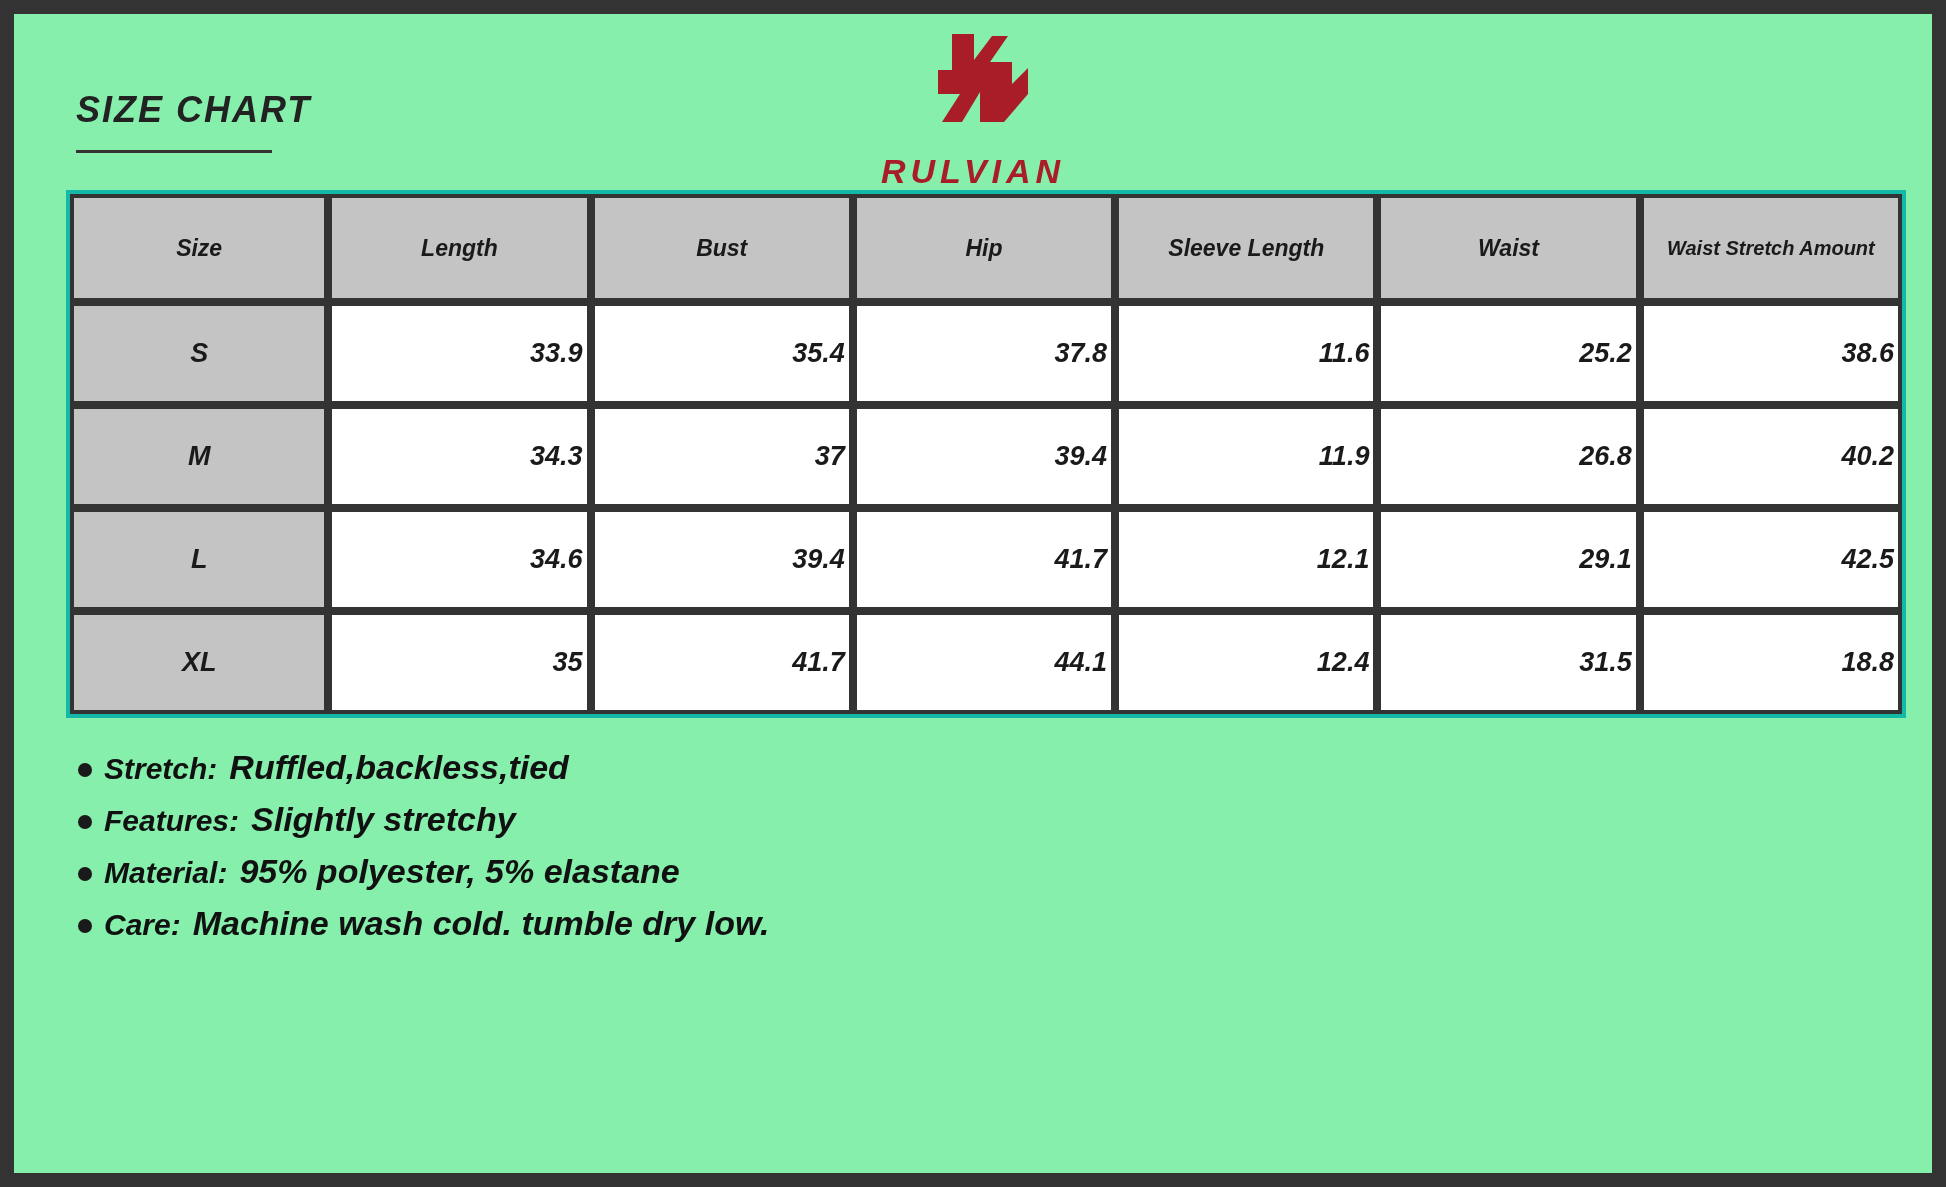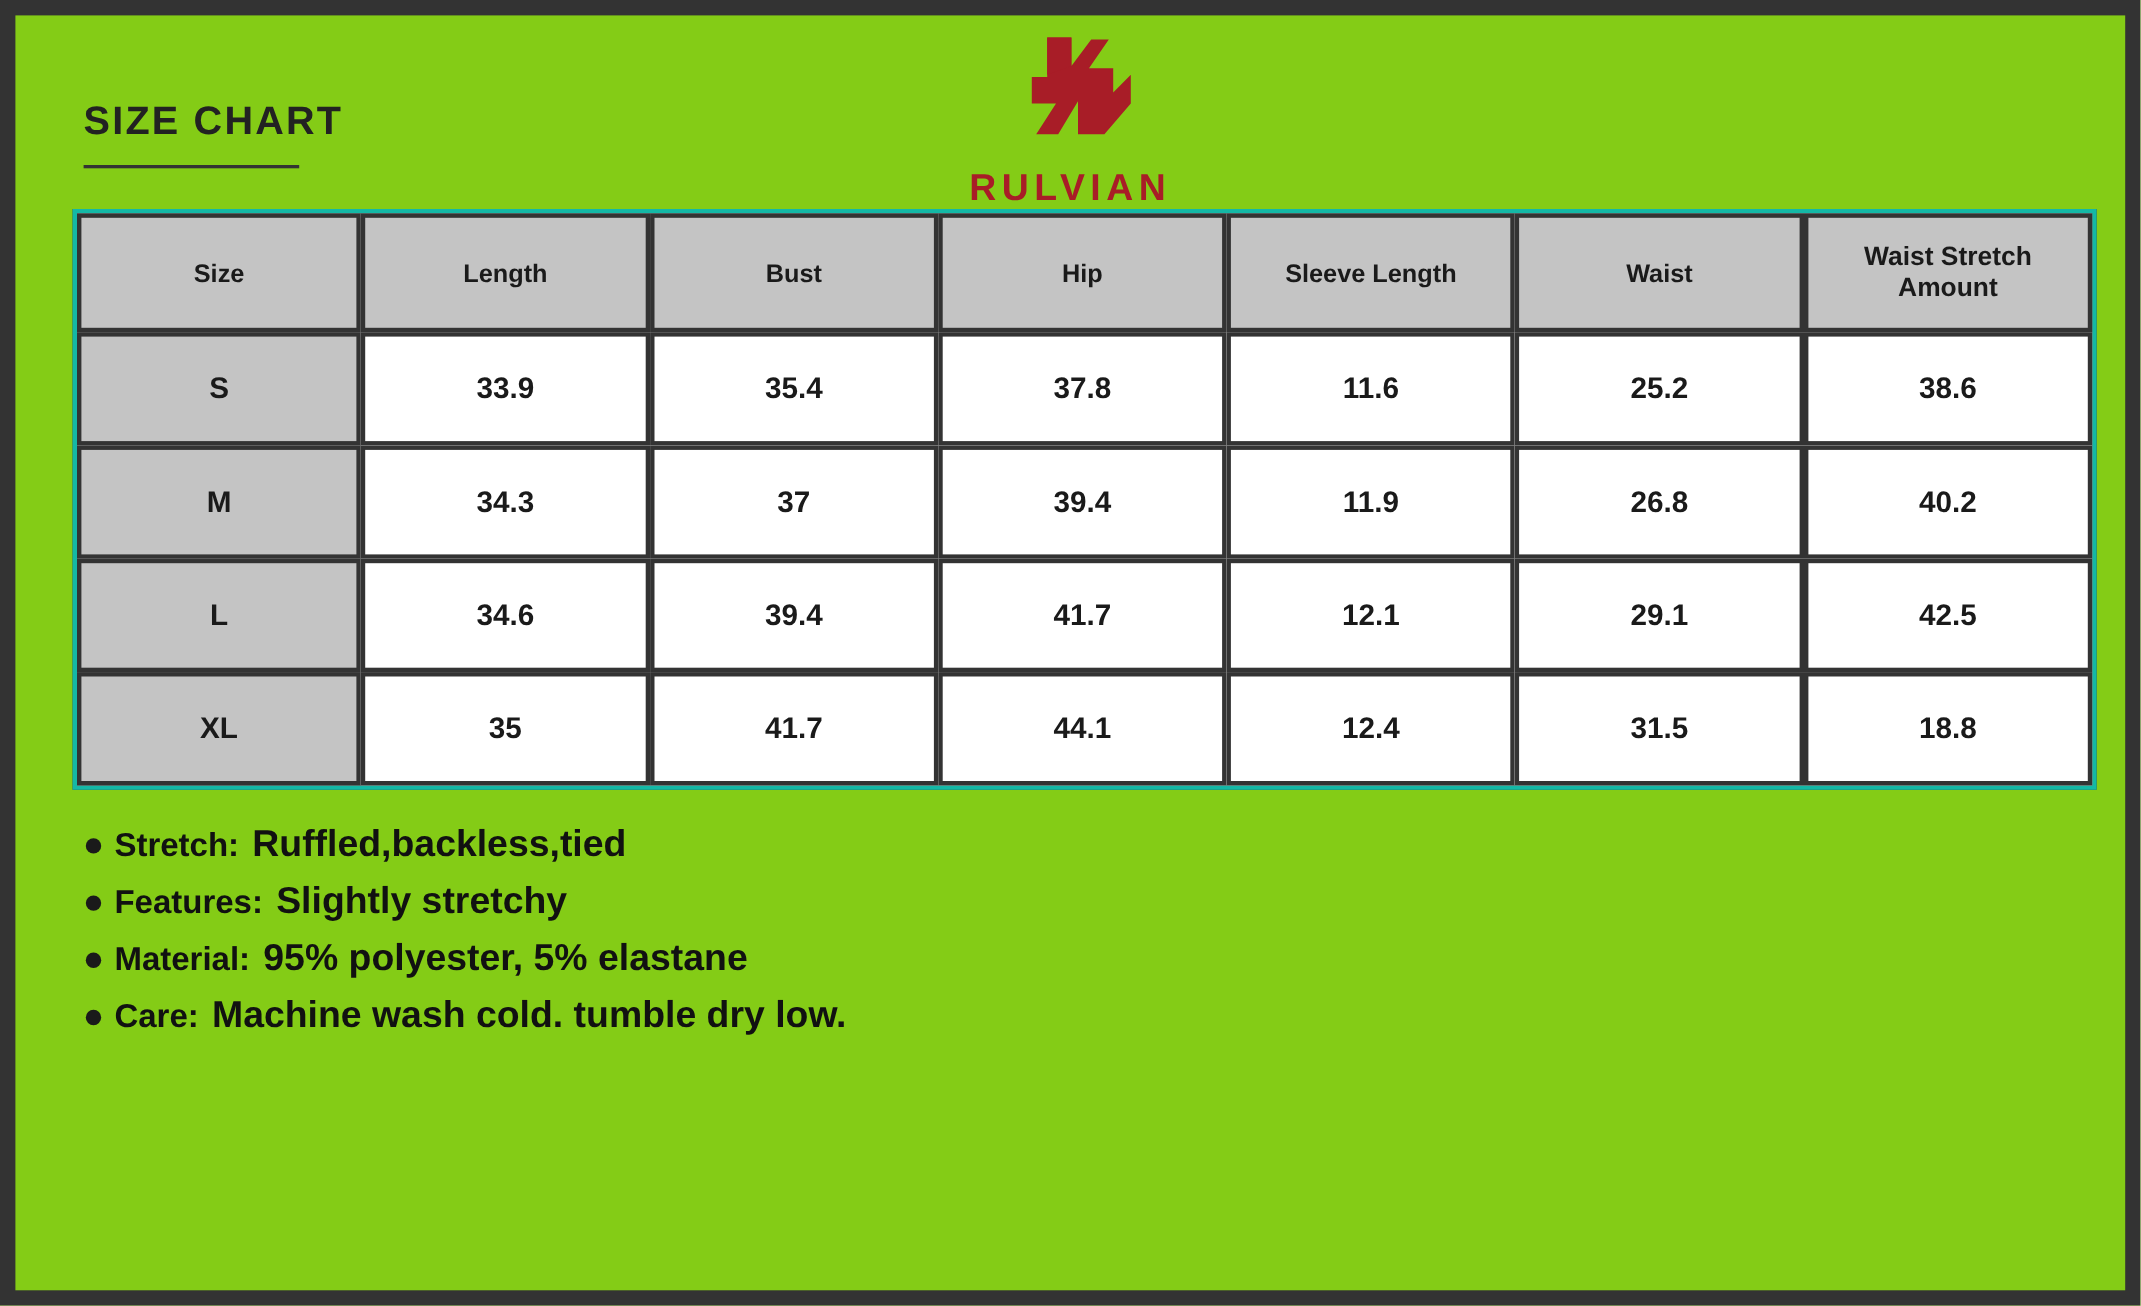--- a/index.html
+++ b/index.html
@@ -11,22 +11,23 @@
     width: 1946px;
     height: 1187px;
     font-family: "Liberation Sans", sans-serif;
     -webkit-font-smoothing: antialiased;
   }
   .page {
     position: relative;
     width: 1946px;
     height: 1187px;
     box-sizing: border-box;
-    background: #84cc16;
+    background: #86efac;
     border: 14px solid #333333;
+    font-style: italic;
   }
   .inner {
     position: relative;
     width: 100%;
     height: 100%;
     box-sizing: border-box;
     padding: 0 50px;
   }
 
   
@@ -100,28 +101,29 @@
     color: #1a1a1a;
     height: 95px;
     padding: 0 4px;
   }
   table.size-chart thead th {
     background: #c4c4c4;
     height: 100px;
     font-size: 23px;
   }
   table.size-chart thead th.narrow-head {
-    font-size: 24px;
+    font-size: 20px;
   }
   table.size-chart tbody td.size-cell {
     background: #c4c4c4;
     font-size: 27px;
   }
   table.size-chart tbody td.value-cell {
     font-size: 27px;
+    text-align: right;
   }
   col.c-size   { width: 258px; }
   col.c-col    { width: 262px; }
 
   
   .notes {
     margin-top: 30px;
     padding-left: 14px;
   }
   .note {

